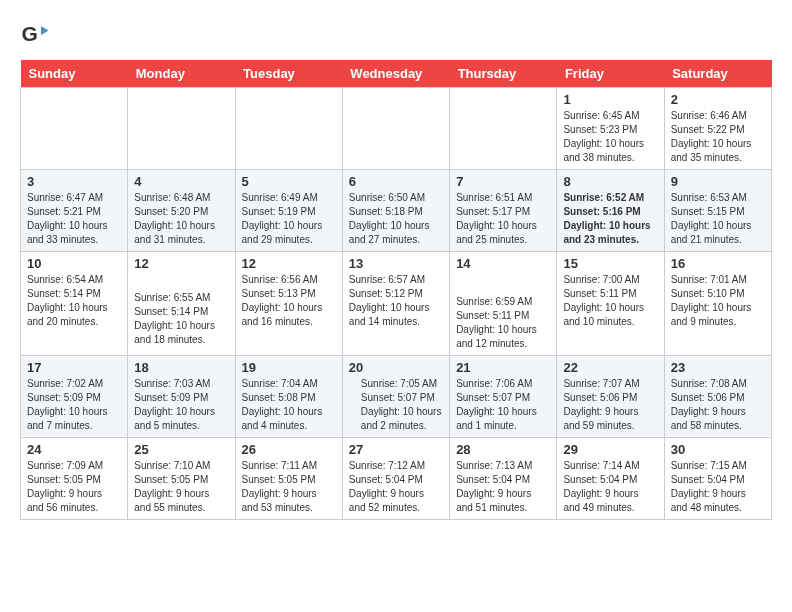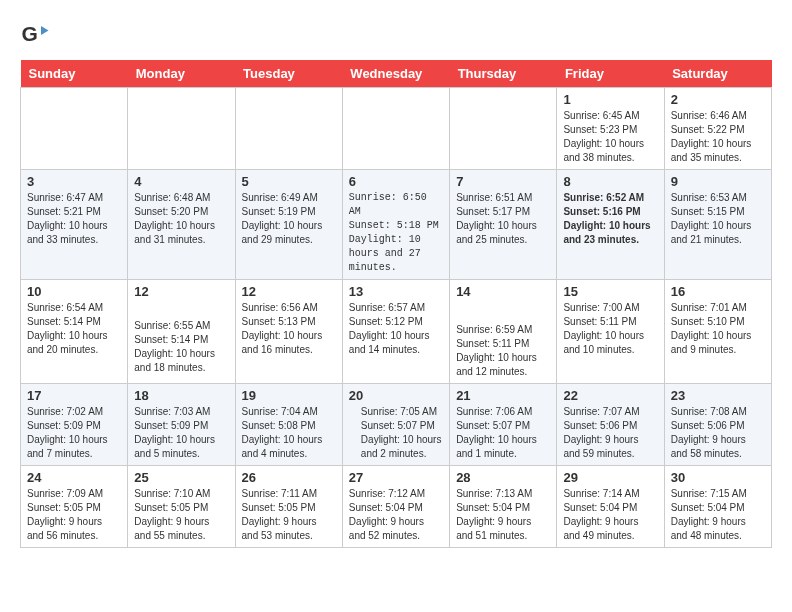--- a/index.html
+++ b/index.html
@@ -87,21 +87,21 @@
 Daylight: 10 hours and 31 minutes.</div>
         </td>
         <td>
           <div class="day-num">5</div>
           <div class="day-info" style="white-space: pre-line;">Sunrise: 6:49 AM
 Sunset: 5:19 PM
 Daylight: 10 hours and 29 minutes.</div>
         </td>
         <td>
           <div class="day-num">6</div>
-          <div class="day-info" style="white-space: pre-line; font-family: Liberation Mono, monospace;">Sunrise: 6:50 AM
+          <div class="day-info" style="white-space: pre-line;">Sunrise: 6:50 AM
 Sunset: 5:18 PM
 Daylight: 10 hours and 27 minutes.</div>
         </td>
         <td>
           <div class="day-num">7</div>
           <div class="day-info" style="white-space: pre-line;">Sunrise: 6:51 AM
 Sunset: 5:17 PM
 Daylight: 10 hours and 25 minutes.</div>
         </td>
         <td>

